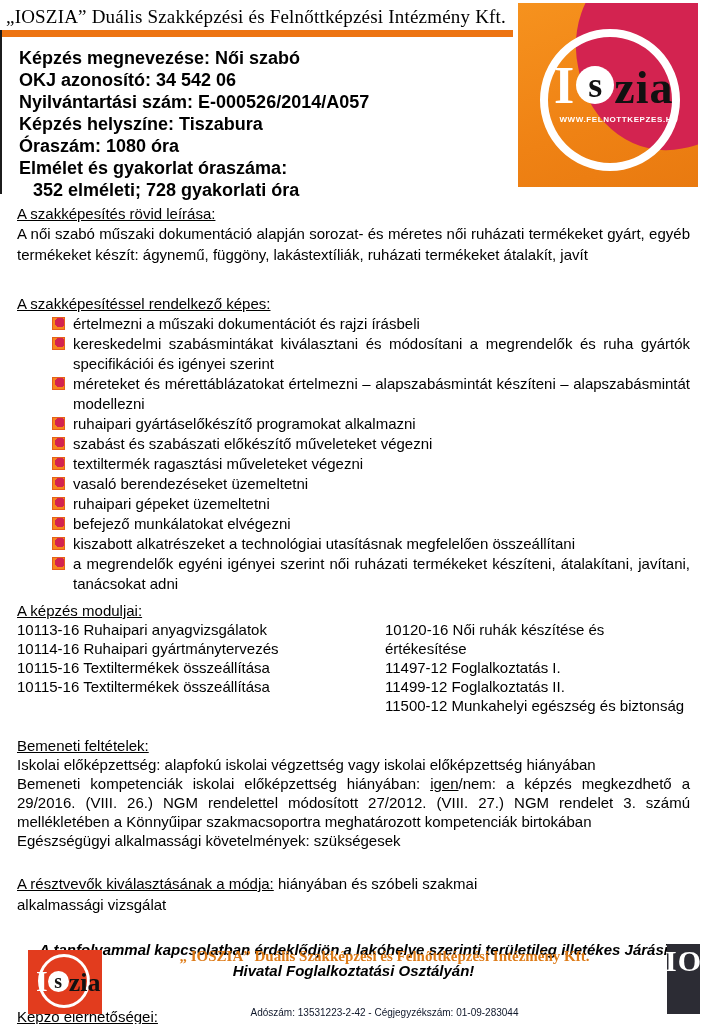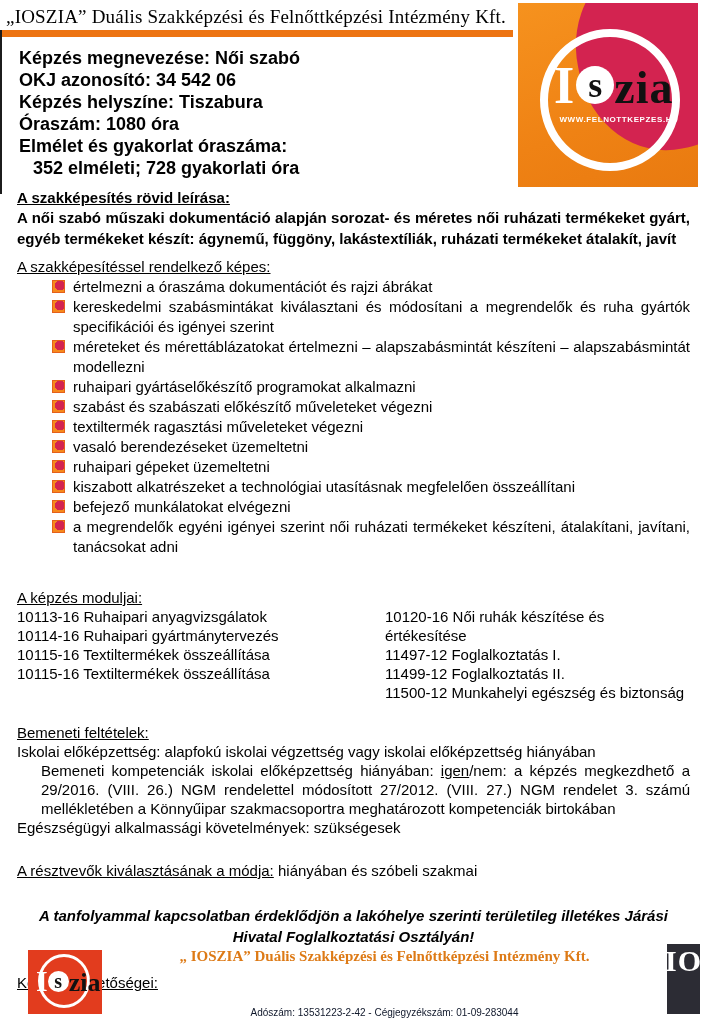--- a/index.html
+++ b/index.html
@@ -23,35 +23,35 @@
   .logo-url { position:absolute; left:23%; top:61%; color:#fff; font-size:8px; font-weight:bold; letter-spacing:0.6px; }
 
   
   .info-box { margin:10px 0 0 19px; font-size:18px; font-weight:bold; line-height:22px; width:480px; }
   .info-box .indent { padding-left:14px; }
 
   
   .content { margin:0 12px 0 17px; font-size:15px; }
   .u { text-decoration:underline; }
   .sec-heading { margin-top:0; }
-  .desc { margin-top:10px;font-weight:bold; }
+  .desc { margin-top:4px; }
   .desc .body { text-align:justify; line-height:21px; margin-top:1px; }
 
-  .caps { margin-top:9px; }
+  .caps { margin-top:30px; }
   .caps ul { list-style:none; margin-top:2px; }
   .caps li { display:flex; align-items:flex-start; padding-left:36px; line-height:20px; }
   .caps li .txt { flex:1; text-align:justify; }
   .bullet { flex:none; width:11px; height:11px; margin:4px 9px 0 0; background:radial-gradient(circle at 62% 40%, #d32350 0 52%, #f6891c 53%); outline:1px solid #e5601a; }
 
-  .modules { margin-top:32px; }
+  .modules { margin-top:8px; }
   .mod-grid { display:grid; grid-template-columns:368px auto; line-height:19px; margin-top:1px; }
   .mod-col { display:block; }
 
   .reqs { margin-top:21px; line-height:19px; }
-  .reqs .long { text-align:justify;margin-left:24px; }
+  .reqs .long { text-align:justify; }
 
   .selection { margin-top:23px; line-height:21px; }
 
   .notice { margin-top:24px; padding:0 18px; text-align:center; font-weight:bold; font-style:italic; line-height:21px; font-size:15px; }
 
   .contact { margin-top:26px; line-height:19px; }
 
   
   .footer { position:absolute; top:942px; left:28px; right:2px; display:flex; align-items:flex-start; }
   .f-logo-left { flex:none; width:74px; height:64px; background:#e23c1e; margin-top:8px; position:relative; overflow:hidden; font-family:"Liberation Serif", serif; font-weight:bold; }
@@ -80,39 +80,40 @@
     <div class="logo-ring"></div>
     <div class="logo-wordmark">
       <span class="li">I</span><span class="ls">s</span><span class="lzia">zia</span>
     </div>
     <div class="logo-url">WWW.FELNOTTKEPZES.HU</div>
   </div>
 
   <div class="info-box">
     <div>Képzés megnevezése: Női szabó</div>
     <div>OKJ azonosító: 34 542 06</div>
+    <div>Nyilvántartási szám: E-000526/2014/A057</div>
     <div>Képzés helyszíne: Tiszabura</div>
     <div>Óraszám: 1080 óra</div>
     <div>Elmélet és gyakorlat óraszáma:</div>
     <div class="indent">352 elméleti; 728 gyakorlati óra</div>
   </div>
 
   <div class="content">
 
     <div class="desc">
       <div class="u sec-heading">A szakképesítés rövid leírása:</div>
       <div class="body">A női szabó műszaki dokumentáció alapján sorozat- és méretes női ruházati termékeket gyárt, egyéb termékeket készít: ágynemű, függöny, lakástextíliák, ruházati termékeket átalakít, javít</div>
     </div>
 
     <div class="caps">
       <div class="u sec-heading">A szakképesítéssel rendelkező képes:</div>
       <ul>
         <li>
             <span class="bullet"></span>
-            <span class="txt">értelmezni a óraszáma dokumentációt és rajzi ábrákat</span>
+            <span class="txt">értelmezni a műszaki dokumentációt és rajzi írásbeli</span>
           </li>
         <li>
             <span class="bullet"></span>
             <span class="txt">kereskedelmi szabásmintákat kiválasztani és módosítani a megrendelők és ruha gyártók specifikációi és igényei szerint</span>
           </li>
         <li>
             <span class="bullet"></span>
             <span class="txt">méreteket és mérettáblázatokat értelmezni – alapszabásmintát készíteni – alapszabásmintát modellezni</span>
           </li>
         <li>
@@ -130,25 +131,25 @@
         <li>
             <span class="bullet"></span>
             <span class="txt">vasaló berendezéseket üzemeltetni</span>
           </li>
         <li>
             <span class="bullet"></span>
             <span class="txt">ruhaipari gépeket üzemeltetni</span>
           </li>
         <li>
             <span class="bullet"></span>
+            <span class="txt">befejező munkálatokat elvégezni</span>
+          </li>
+        <li>
+            <span class="bullet"></span>
             <span class="txt">kiszabott alkatrészeket a technológiai utasításnak megfelelően összeállítani</span>
-          </li>
-        <li>
-            <span class="bullet"></span>
-            <span class="txt">befejező munkálatokat elvégezni</span>
           </li>
         <li>
             <span class="bullet"></span>
             <span class="txt">a megrendelők egyéni igényei szerint női ruházati termékeket készíteni, átalakítani, javítani, tanácsokat adni</span>
           </li>
       </ul>
     </div>
 
     <div class="modules">
       <div class="u sec-heading">A képzés moduljai:</div>
@@ -170,20 +171,21 @@
 
     <div class="reqs">
       <div class="u sec-heading">Bemeneti feltételek:</div>
       <div>Iskolai előképzettség: alapfokú iskolai végzettség vagy iskolai előképzettség hiányában</div>
       <div class="long"><span>Bemeneti kompetenciák iskolai előképzettség hiányában: </span><span class="u">igen</span><span>/nem: a képzés megkezdhető a 29/2016. (VIII. 26.) NGM rendelettel módosított 27/2012. (VIII. 27.) NGM rendelet 3. számú mellékletében a Könnyűipar szakmacsoportra meghatározott kompetenciák birtokában</span></div>
       <div>Egészségügyi alkalmassági követelmények: szükségesek</div>
     </div>
 
     <div class="selection">
       <div><span class="u">A résztvevők kiválasztásának a módja:</span><span> hiányában és szóbeli szakmai</span></div>
+      <div>alkalmassági vizsgálat</div>
     </div>
 
     <div class="notice">A tanfolyammal kapcsolatban érdeklődjön a lakóhelye szerinti területileg illetékes Járási Hivatal Foglalkoztatási Osztályán!</div>
 
     <div class="contact">
       <div class="u sec-heading">Képző elérhetőségei:</div>
 
     </div>
 
   </div>

